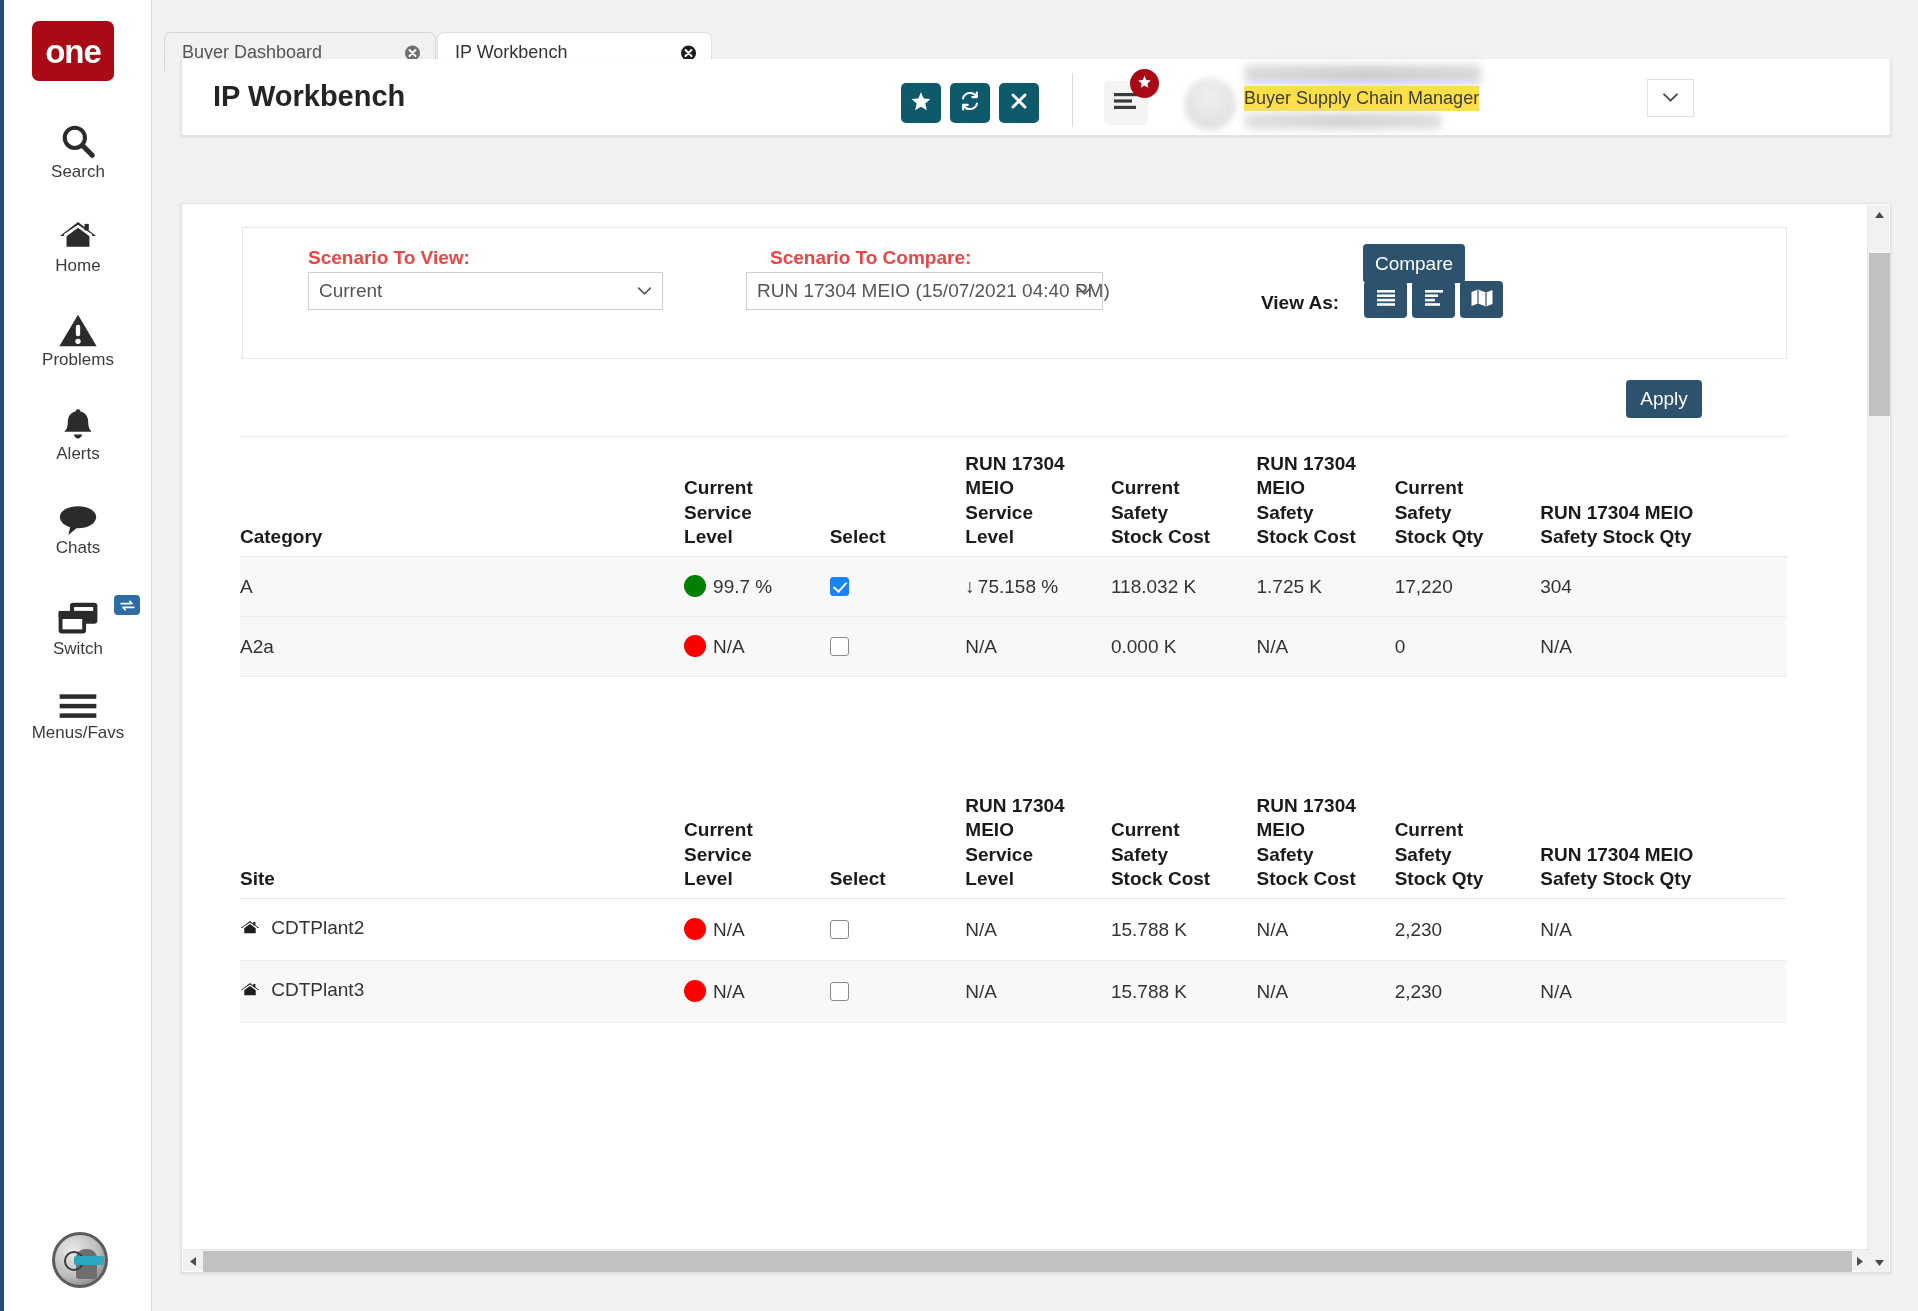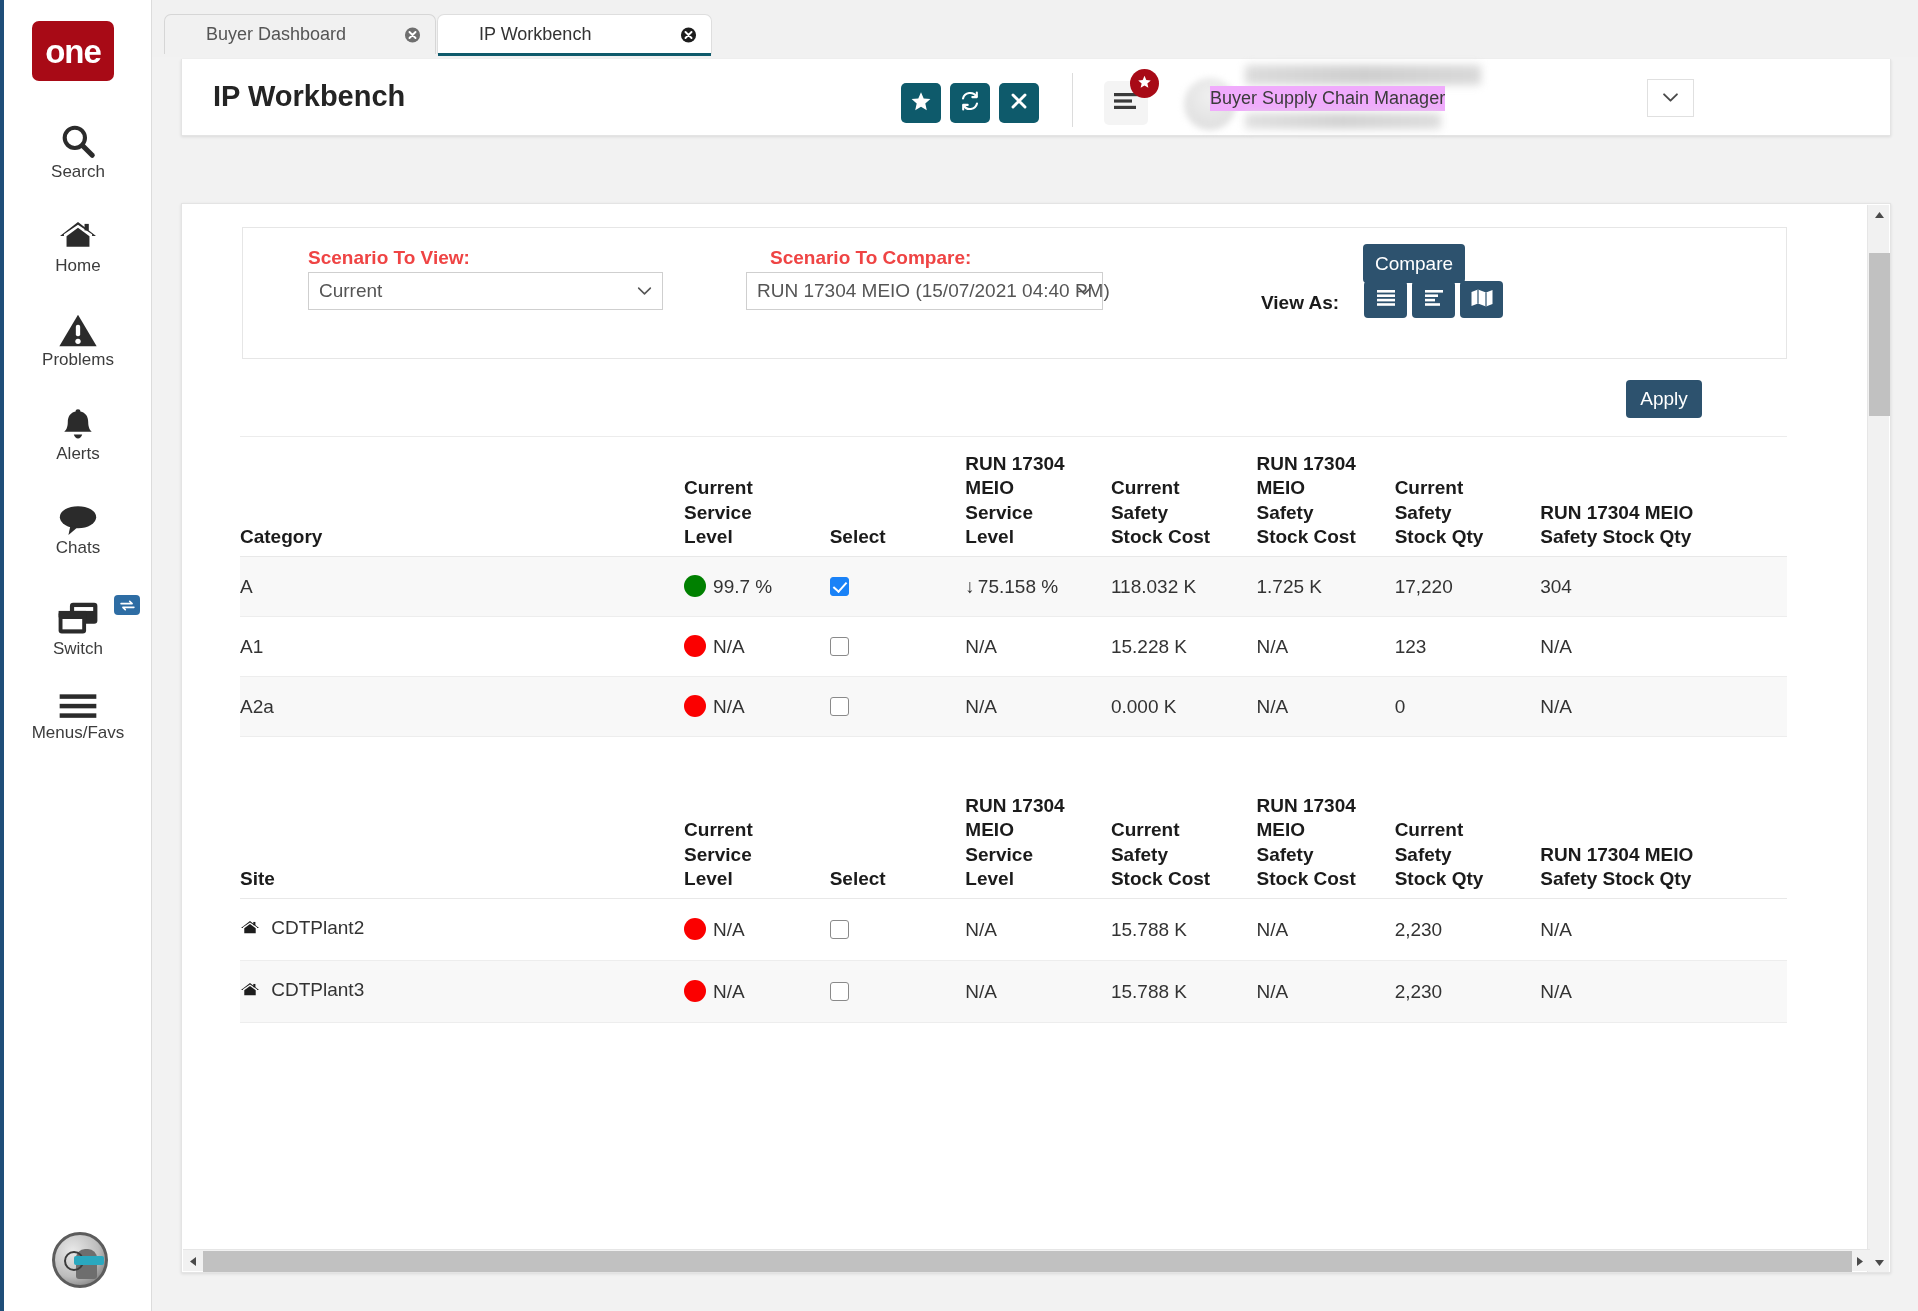--- a/index.html
+++ b/index.html
@@ -78,27 +78,26 @@
     position: absolute; left: 9px; top: 16px; width: 20px; height: 20px;
     border: 2px solid #3b3b3b; border-radius: 50%;
   }
 
   
   #tabstrip {
     position: absolute; left: 152px; top: 0; width: 1766px; height: 57px;
     background: #f1f1f1;
   }
   .tab {
-    position: absolute; top: 14px; height: 40px;
+    position: absolute; top: 32px; height: 40px;
     background: #f1f1f1;
     border: 1px solid #d6d6d6; border-bottom: none;
     border-radius: 7px 7px 0 0;
     display: flex; align-items: center;
     cursor: pointer;
-    padding-left: 24px;
   }
   .tab.active { background: #ffffff; border-color: #dedede; }
   .tab .tab-label {
     margin-left: 17px; font-size: 18px; color: #555555;
     white-space: nowrap;
   }
   .tab.active .tab-label { color: #333333; }
   .tab .tab-close {
     position: absolute; right: 14px; top: 50%; transform: translateY(-50%);
     width: 17px; height: 17px;
@@ -149,22 +148,22 @@
     background: radial-gradient(circle at 50% 35%, #f0f0f0 0%, #e3e3e3 60%, #d8d8d8 100%);
     filter: blur(3px);
   }
   #user-name-blur {
     position: absolute; left: 1063px; top: 6px;
     width: 236px; height: 20px;
     background: linear-gradient(90deg,#dcdcdc,#cfcfcf,#d9d9d9);
     filter: blur(4px); border-radius: 3px;
   }
   #user-role {
-    position: absolute; left: 1028px; top: 27px;
-    font-size: 18px; color: #3b3b3b; background: #f0abfc;
+    position: absolute; left: 1062px; top: 27px;
+    font-size: 18px; color: #3b3b3b; background: #fde047;
     padding: 2px 0;
   }
   #user-sub-blur {
     position: absolute; left: 1063px; top: 54px;
     width: 196px; height: 16px;
     background: linear-gradient(90deg,#e0e0e0,#d2d2d2,#dddddd);
     filter: blur(4px); border-radius: 3px;
   }
   #user-caret {
     position: absolute; left: 1465px; top: 20px;
@@ -605,32 +604,20 @@
             </td>
             <td><span class="cb checked"></span></td>
             <td>
               <span class="arrow-down">↓</span><span>75.158 %</span>
             </td>
             <td>118.032 K</td>
             <td>1.725 K</td>
             <td>17,220</td>
             <td>304</td>
           </tr>
-          <tr>
-            <td>A1</td>
-            <td>
-              <span class="dot red"></span><span>N/A</span>
-            </td>
-            <td><span class="cb"></span></td>
-            <td>N/A</td>
-            <td>15.228 K</td>
-            <td>N/A</td>
-            <td>123</td>
-            <td>N/A</td>
-          </tr>
           <tr class="alt">
             <td>A2a</td>
             <td>
               <span class="dot red"></span><span>N/A</span>
             </td>
             <td><span class="cb"></span></td>
             <td>N/A</td>
             <td>0.000 K</td>
             <td>N/A</td>
             <td>0</td>

